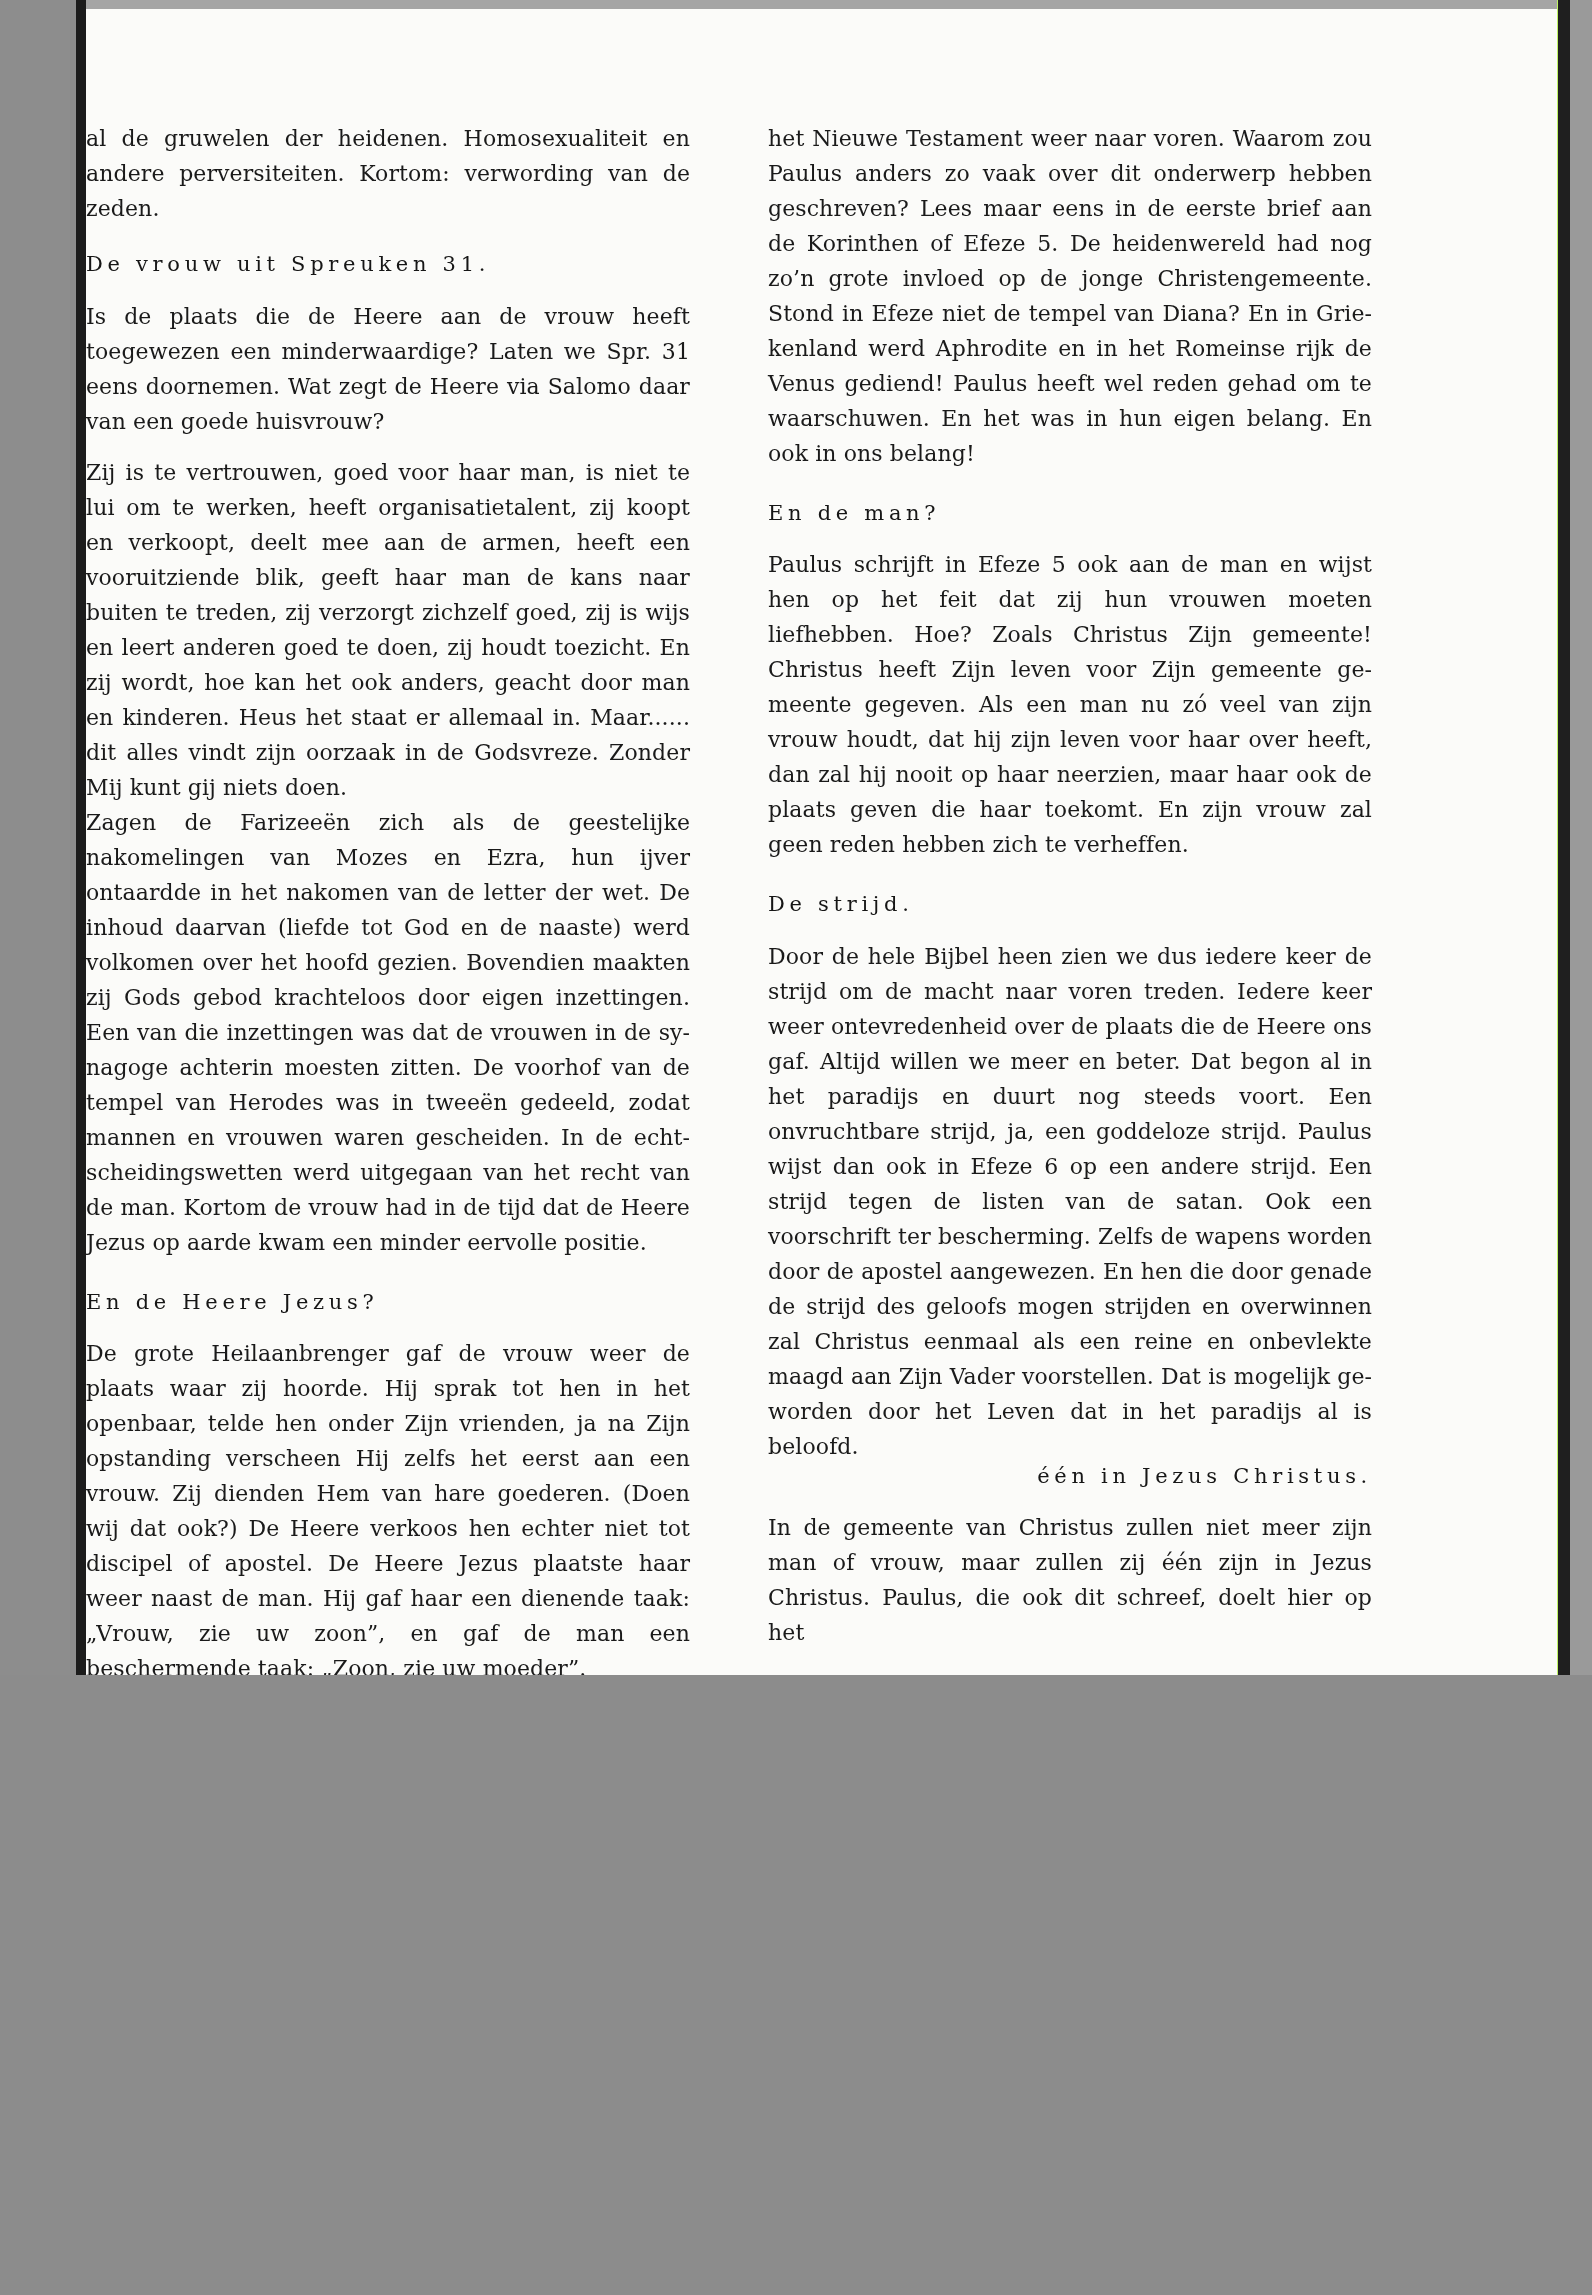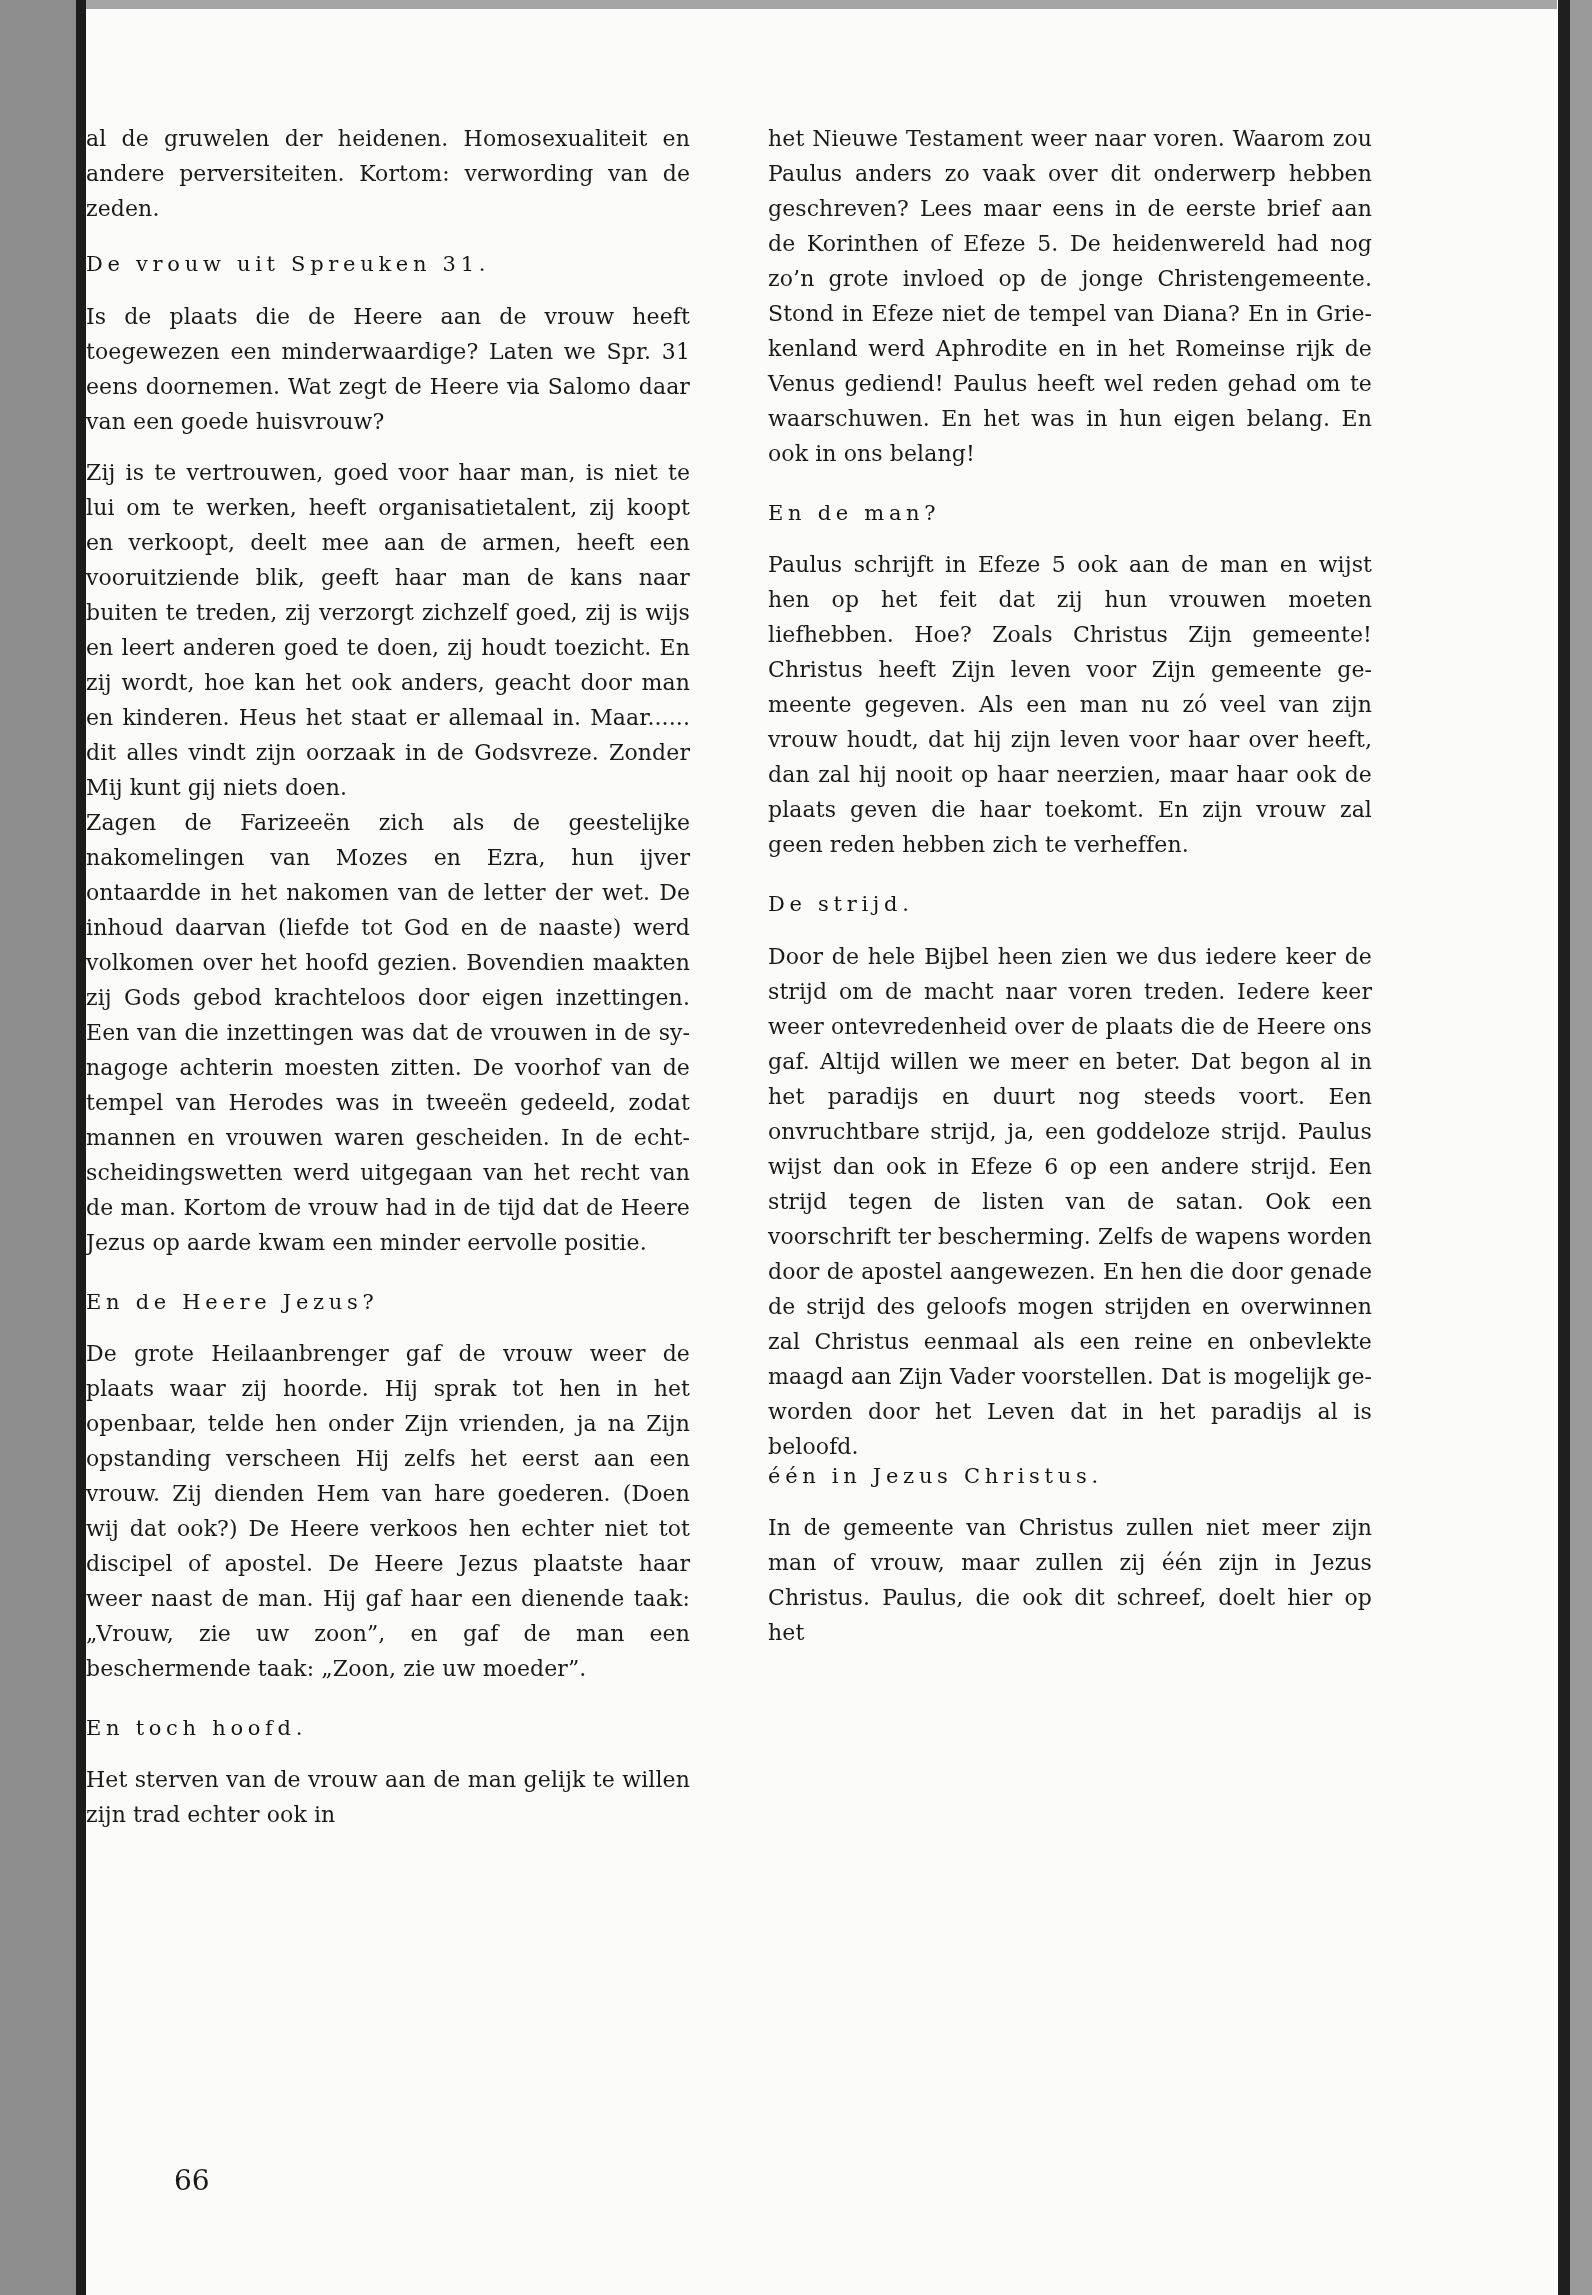--- a/index.html
+++ b/index.html
@@ -8,22 +8,22 @@
     background: #8c8c8c;
   }
   body {
     width: 1592px;
     height: 2295px;
     font-family: "DejaVu Serif", serif;
   }
   .page {
     position: relative;
     width: 1592px;
-    height: 2295px;
-    background: #ffffff;
+    height: 1675px;
+    background: #bef264;
     overflow: hidden;
   }
   
   .edge-left {
     position: absolute;
     left: 0; top: 0;
     width: 86px; height: 2295px;
     background: #8d8d8d;
   }
   .edge-left-inner {
@@ -89,20 +89,21 @@
     font-weight: normal;
     letter-spacing: 4.7px;
     color: #161616;
     font-family: "DejaVu Serif", serif;
   }
   h2.head.first {
     margin-top: 22.4px;
   }
   h2.head.sub {
     margin-top: -3.5px;
+    text-align: right;
   }
   .pagenum {
     position: absolute;
     left: 174px;
     top: 2164px;
     font-size: 28px;
     color: #1a1a1a;
     font-family: "DejaVu Serif", serif;
   }
 </style>

